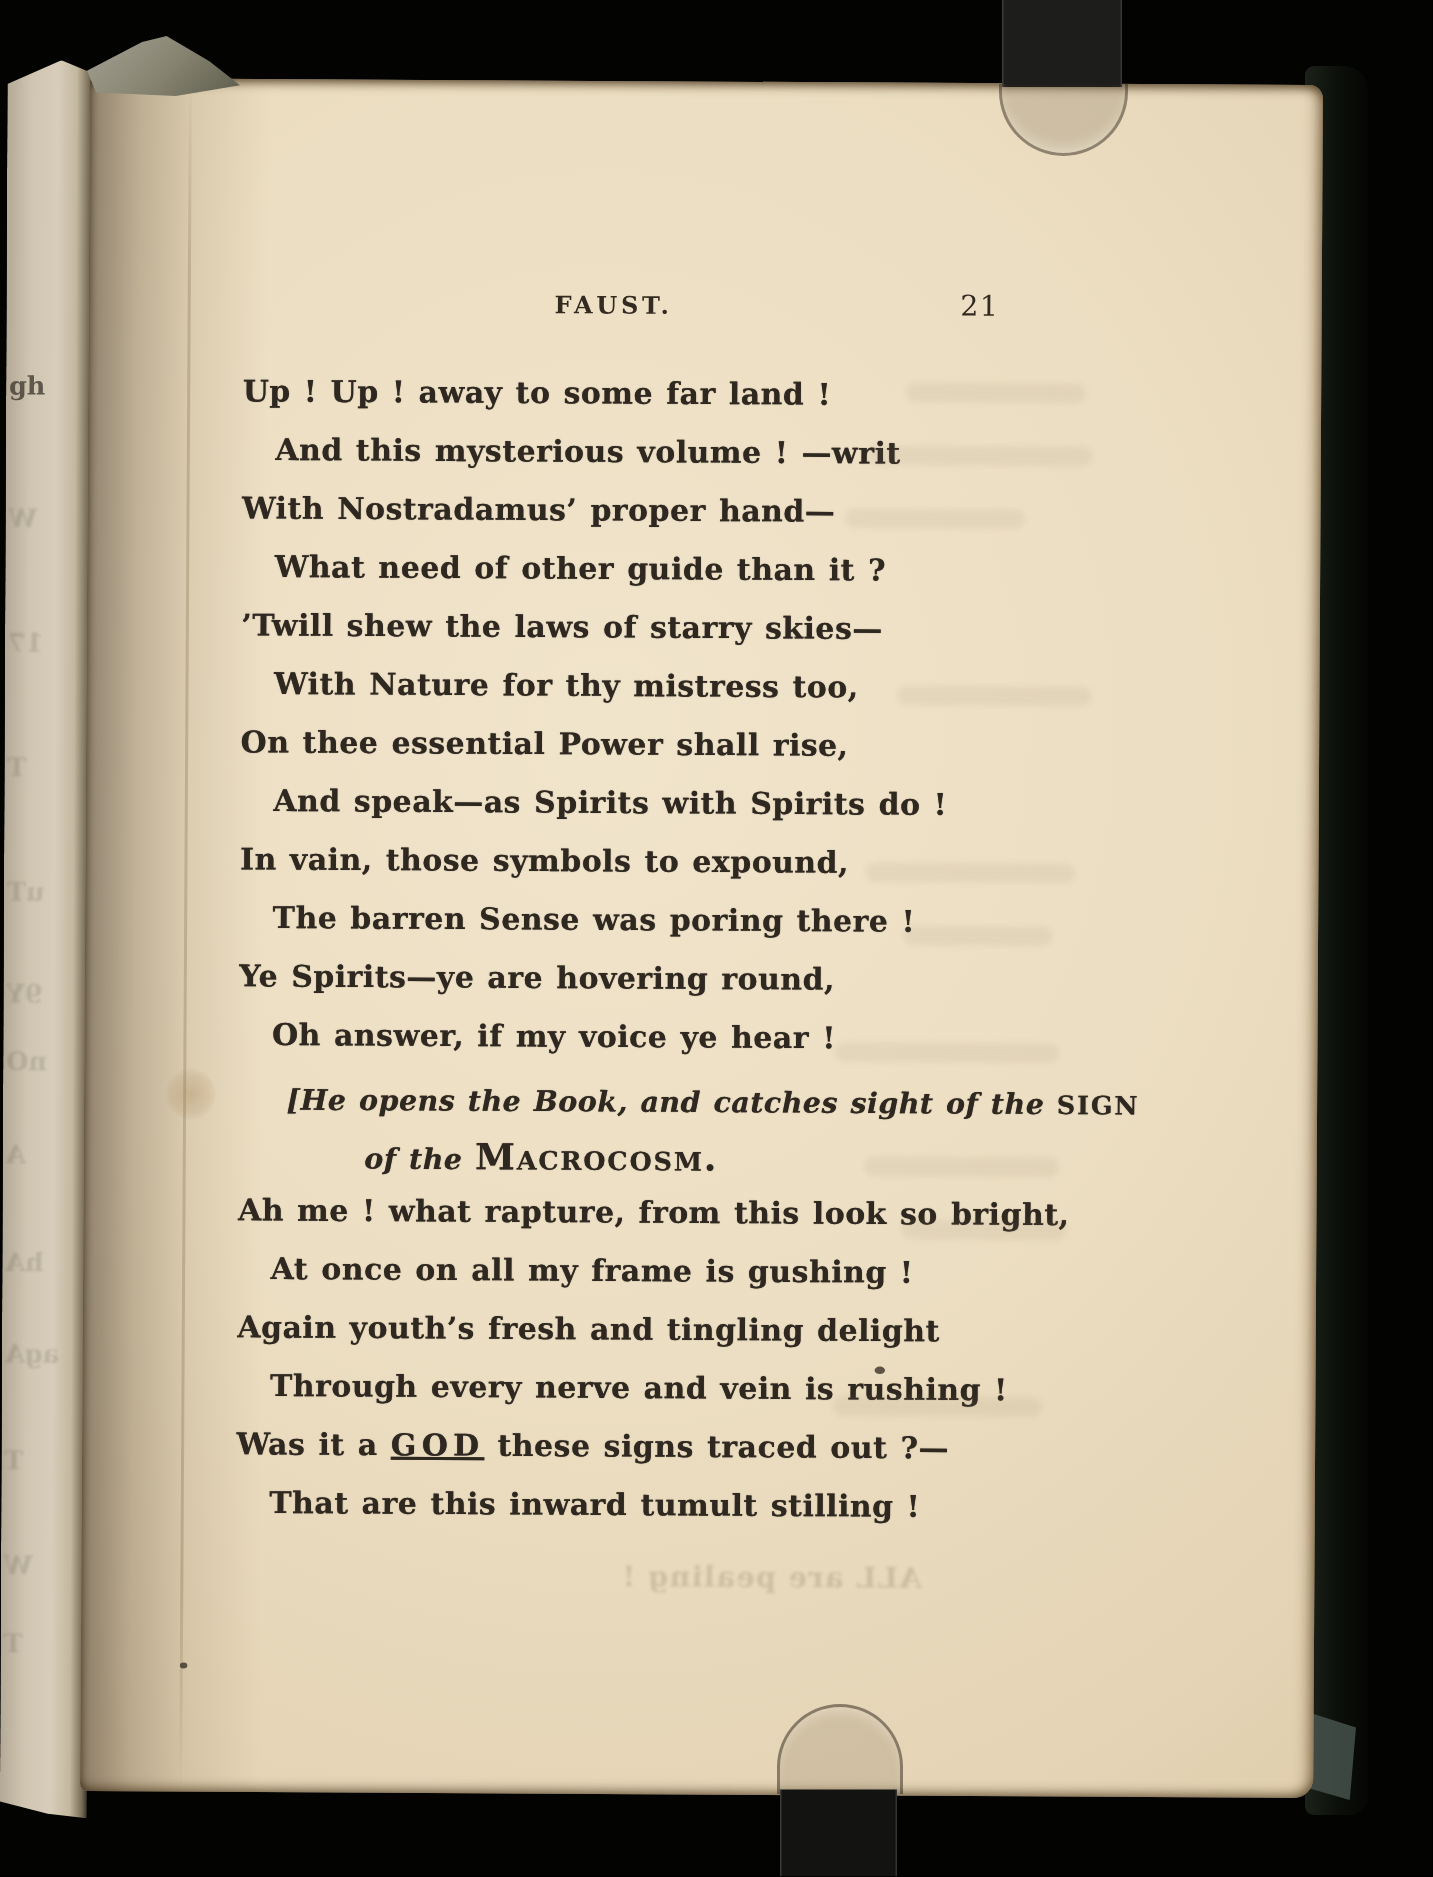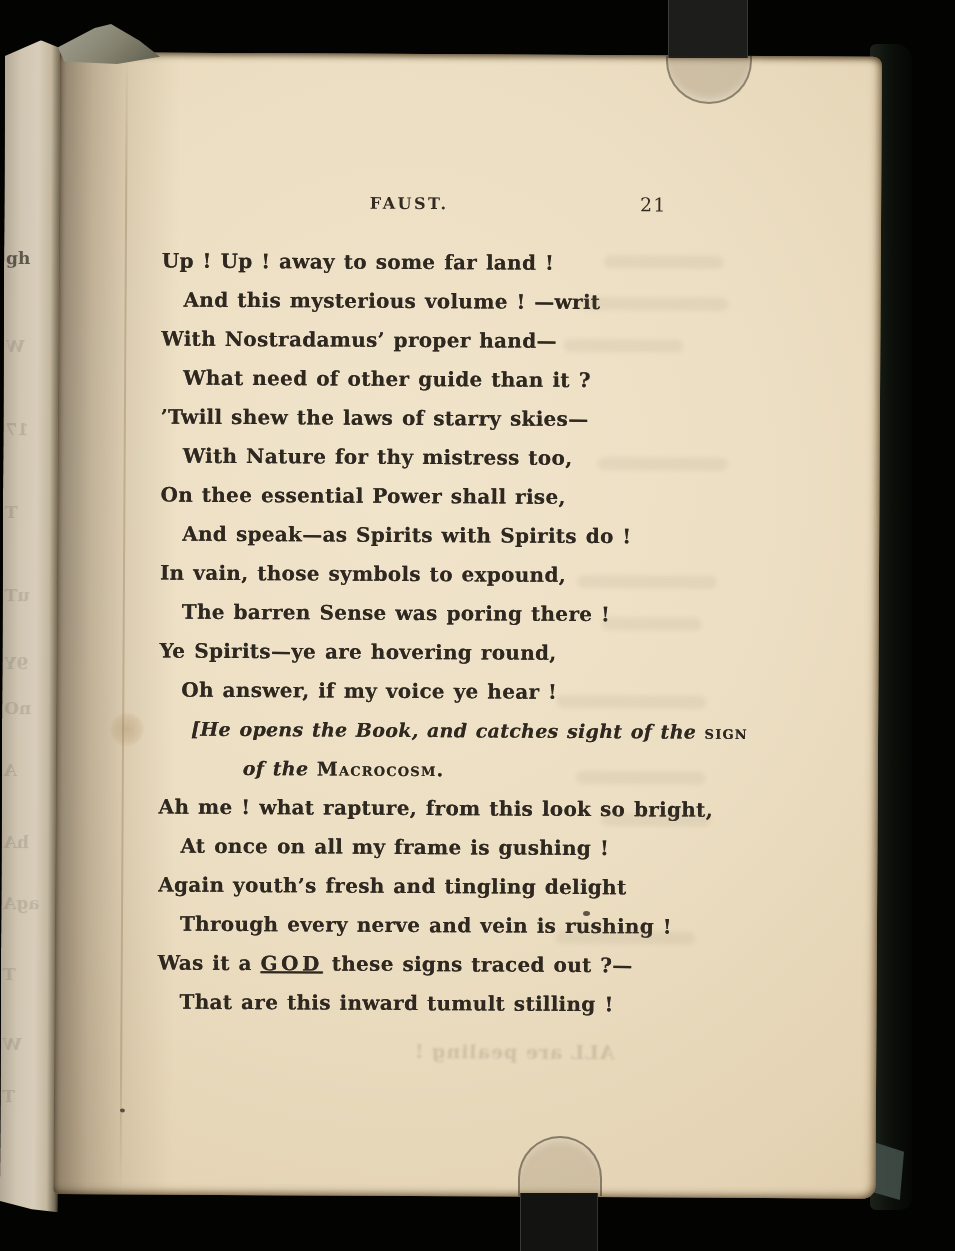--- a/index.html
+++ b/index.html
@@ -44,21 +44,21 @@
   
   .poem{position:absolute;left:103px;top:196px;width:600px;color:#2f2820;}
   .poem-line{height:39px;font-size:20px;font-weight:bold;white-space:nowrap;letter-spacing:.3px;word-spacing:1.5px;
     text-shadow:0 0 .6px rgba(47,40,32,.75);}
   .indent-0{margin-left:0;}
   .indent-1{margin-left:22px;}
   .indent-2{margin-left:32px;}
   .indent-3{margin-left:84px;}
   .seg-n{}
   .seg-i{font-style:italic;font-size:19px;font-weight:600;}
-  .seg-sc{font-variant:small-caps;font-size:19px;letter-spacing:1.2px;margin-top:18px;}
+  .seg-sc{font-variant:small-caps;font-size:24px;letter-spacing:1.2px;margin-top:18px;}
   .seg-caps{letter-spacing:3.5px;text-decoration:underline;}
 
   
   .ghost-bottom{position:absolute;left:350px;top:986px;width:220px;text-align:center;
     font-size:19px;font-weight:bold;letter-spacing:1px;color:#8d8169;
     transform:scaleX(-1);opacity:.30;filter:blur(1px);white-space:nowrap;}
   .blob{position:absolute;height:13px;background:#8a7a60;opacity:.10;border-radius:7px;filter:blur(2.2px);}
   .foxing{position:absolute;left:54px;top:660px;width:34px;height:34px;border-radius:50%;
     background:radial-gradient(circle,rgba(150,110,60,.28) 0,rgba(150,110,60,.12) 55%,rgba(150,110,60,0) 75%);}
   .speck{position:absolute;background:#3a3228;border-radius:50%;opacity:.8;}

